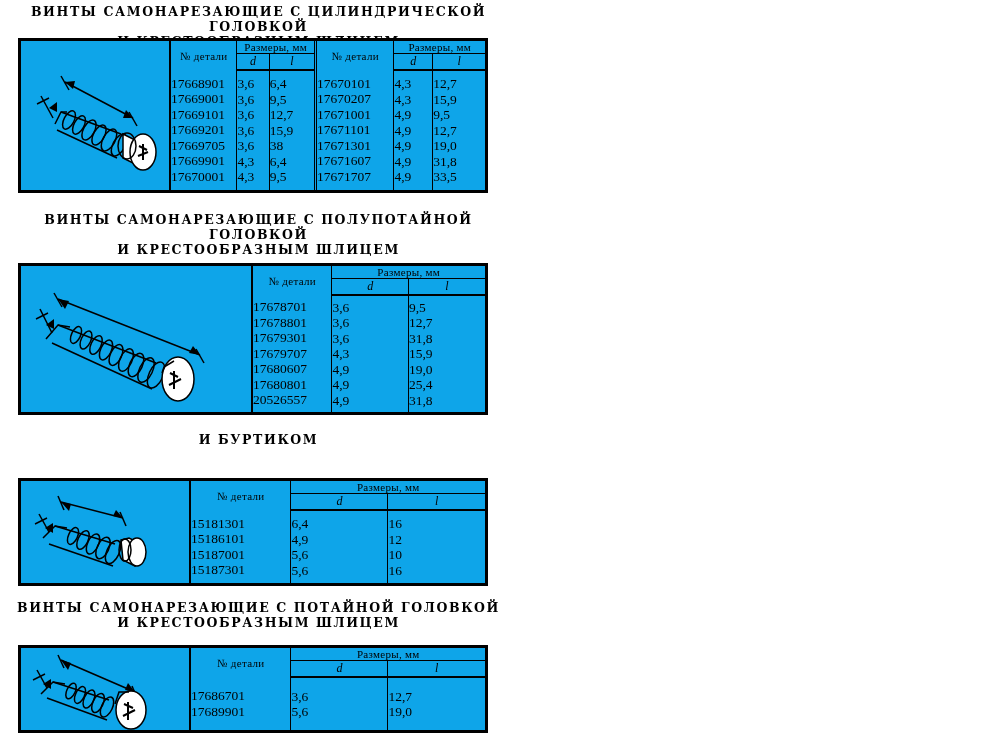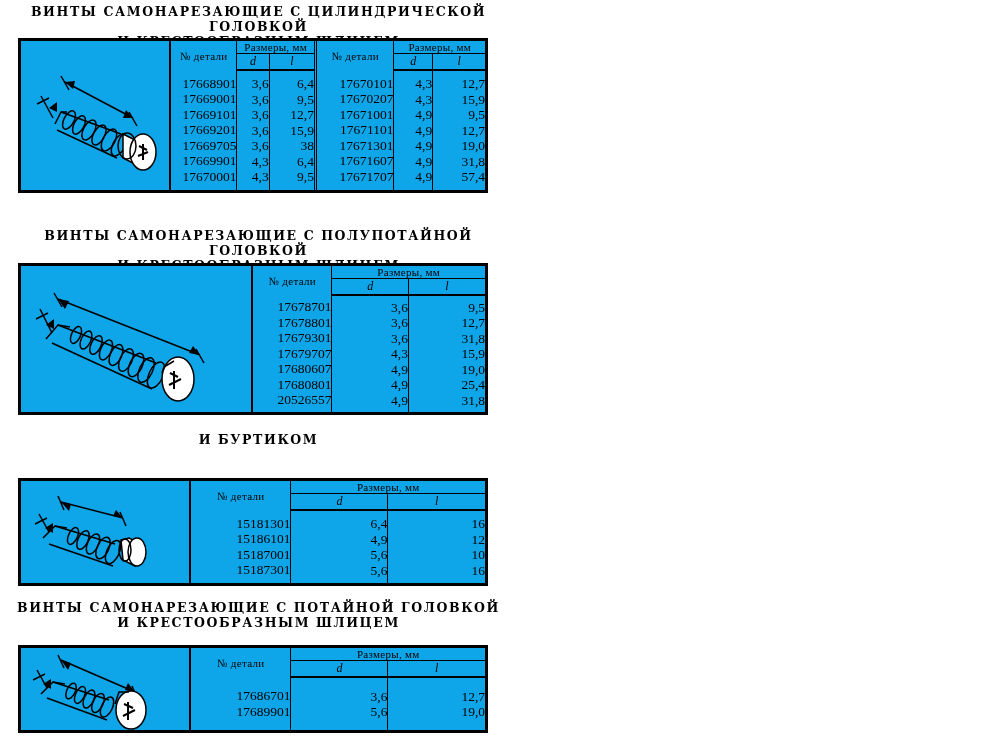--- a/index.html
+++ b/index.html
@@ -90,34 +90,34 @@
     font-size: 12px;
     text-align: center;
     padding: 3px 6px;
     font-weight: normal;
   }
   .bb { border-bottom: 1.5px solid #000 !important; }
   .bb-thick { border-bottom: 2.5px solid #000 !important; }
   .br { border-right: 1.5px solid #000 !important; }
   .br-dbl { border-right: 3px double #000 !important; }
   .rowgroup td { vertical-align: top; padding-top: 7px; padding-bottom: 7px; }
-  .stack { line-height: 15.5px; font-size: 13.5px; text-align: right; }
+  .stack { line-height: 15.5px; font-size: 13.5px; text-align: left; }
   .stack div { white-space: nowrap; }
 
   
   svg.draw { display: block; }
 
   
   #s1 { position:absolute; left:18px; top:38px; width:470px; height:155px; }
   #s2 { position:absolute; left:18px; top:263px; width:470px; height:152px; }
   #s3 { position:absolute; left:18px; top:478px; width:470px; height:108px; }
   #s4 { position:absolute; left:18px; top:645px; width:470px; height:88px; }
 
   .t1 { position:absolute; left:0; top:4px; width:505px; }
-  .t2 { position:absolute; left:0; top:228px; width:505px; }
+  .t2 { position:absolute; left:0; top:212px; width:505px; }
   .t3 { position:absolute; left:0; top:432px; width:505px; }
   .t4 { position:absolute; left:0; top:600px; width:505px; }
 </style>
 </head>
 <body>
 
 <div class="page">
 
   <div class="col col-left">
 
@@ -236,21 +236,21 @@
                   </div>
                 </td>
                 <td>
                   <div class="stack">
                     <div>12,7</div>
                     <div>15,9</div>
                     <div>9,5</div>
                     <div>12,7</div>
                     <div>19,0</div>
                     <div>31,8</div>
-                    <div>57,4</div>
+                    <div>33,5</div>
                   </div>
                 </td>
               </tr>
             </tbody>
           </table>
         </div>
       </div>
     </div>
 
     <div class="sec-title t2">

